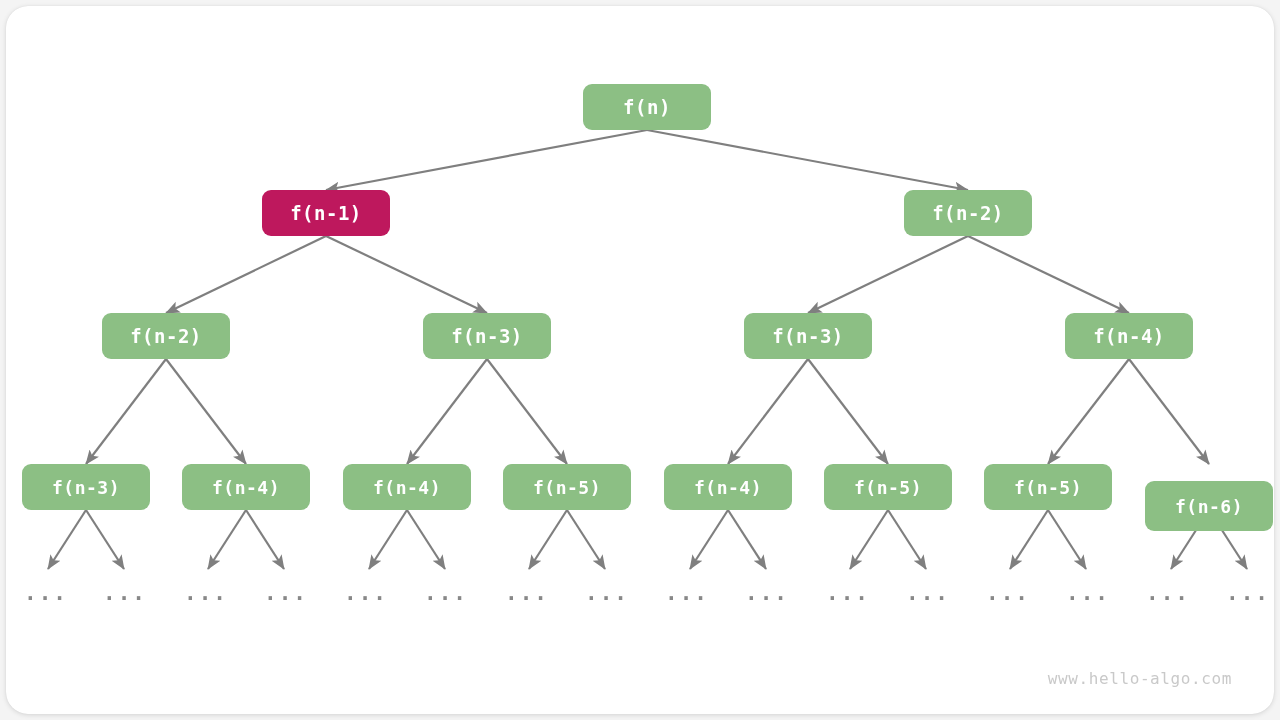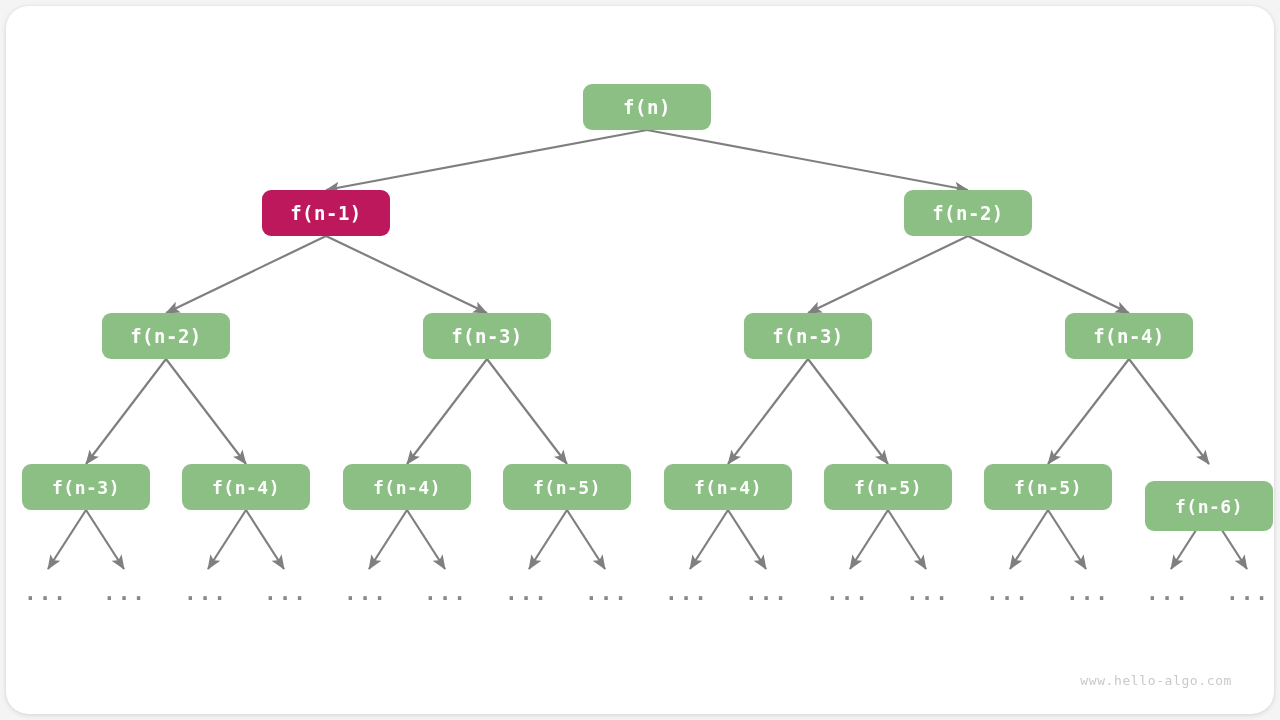--- a/index.html
+++ b/index.html
@@ -74,21 +74,21 @@
     transform: translate(-50%, -50%);
     white-space: nowrap;
   }
 
   #watermark {
     position: absolute;
     right: 42px;
     bottom: 26px;
     color: #c9c9c9;
     font-family: "DejaVu Sans Mono", monospace;
-    font-size: 13px;
+    font-size: 16px;
     letter-spacing: 0.6px;
     white-space: nowrap;
   }
 </style>
 </head>
 <body>
 
 <div id="stage">
   <div id="card">
 

